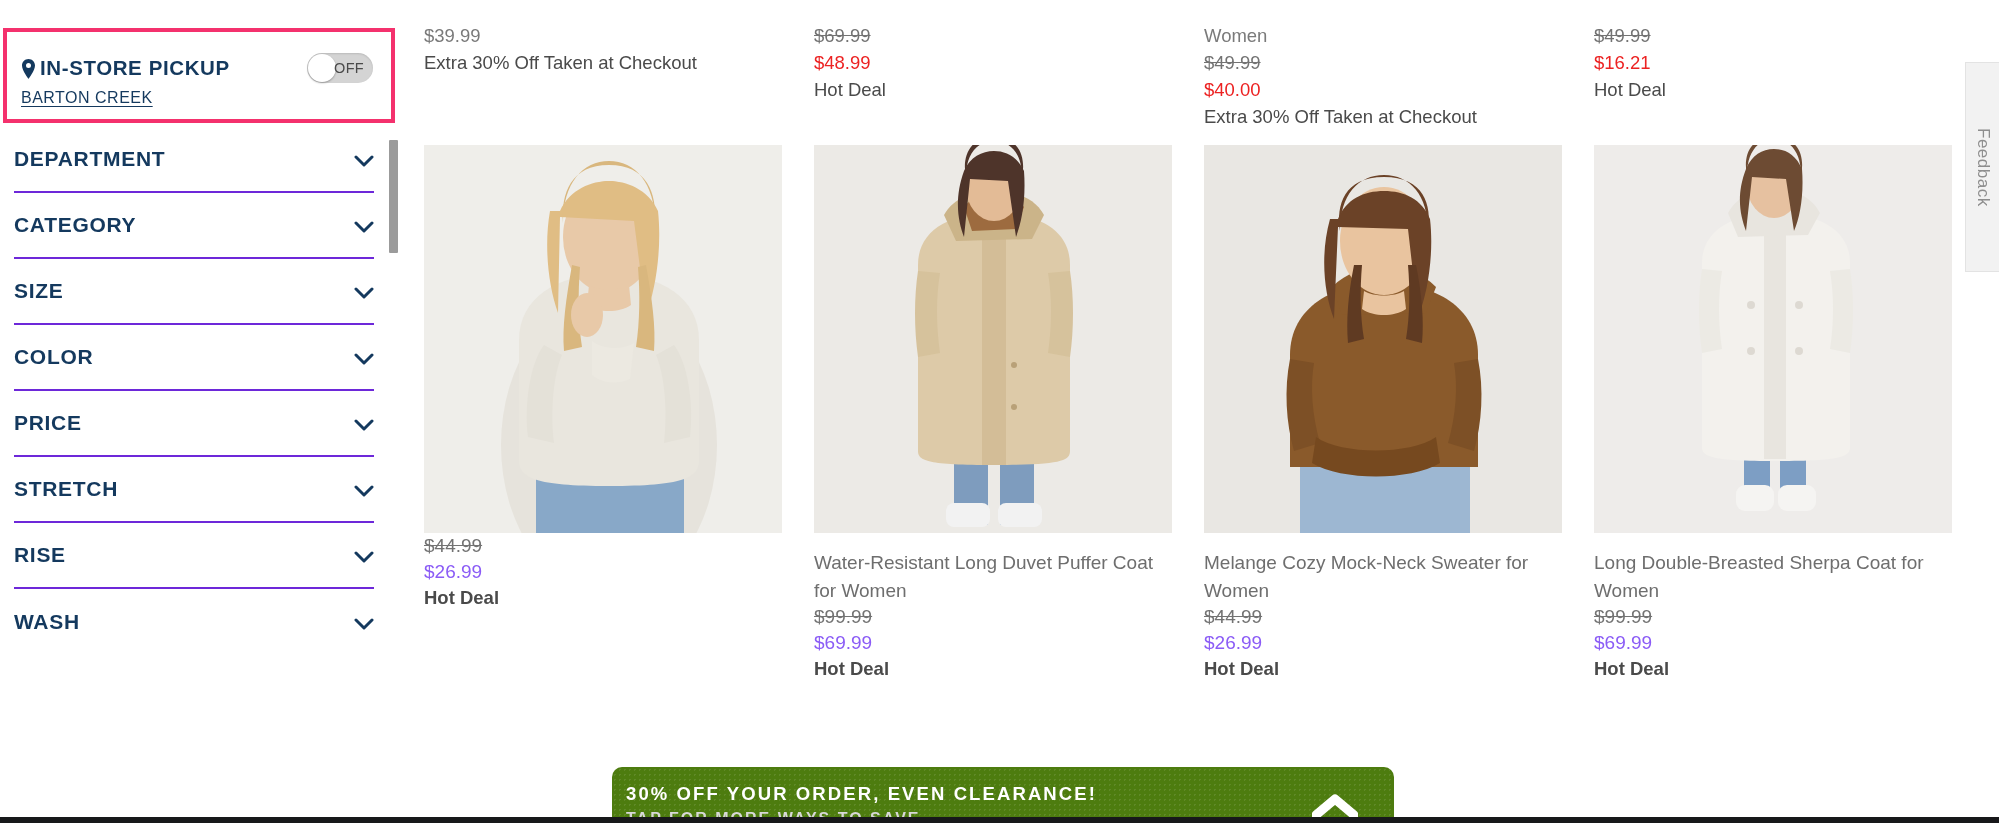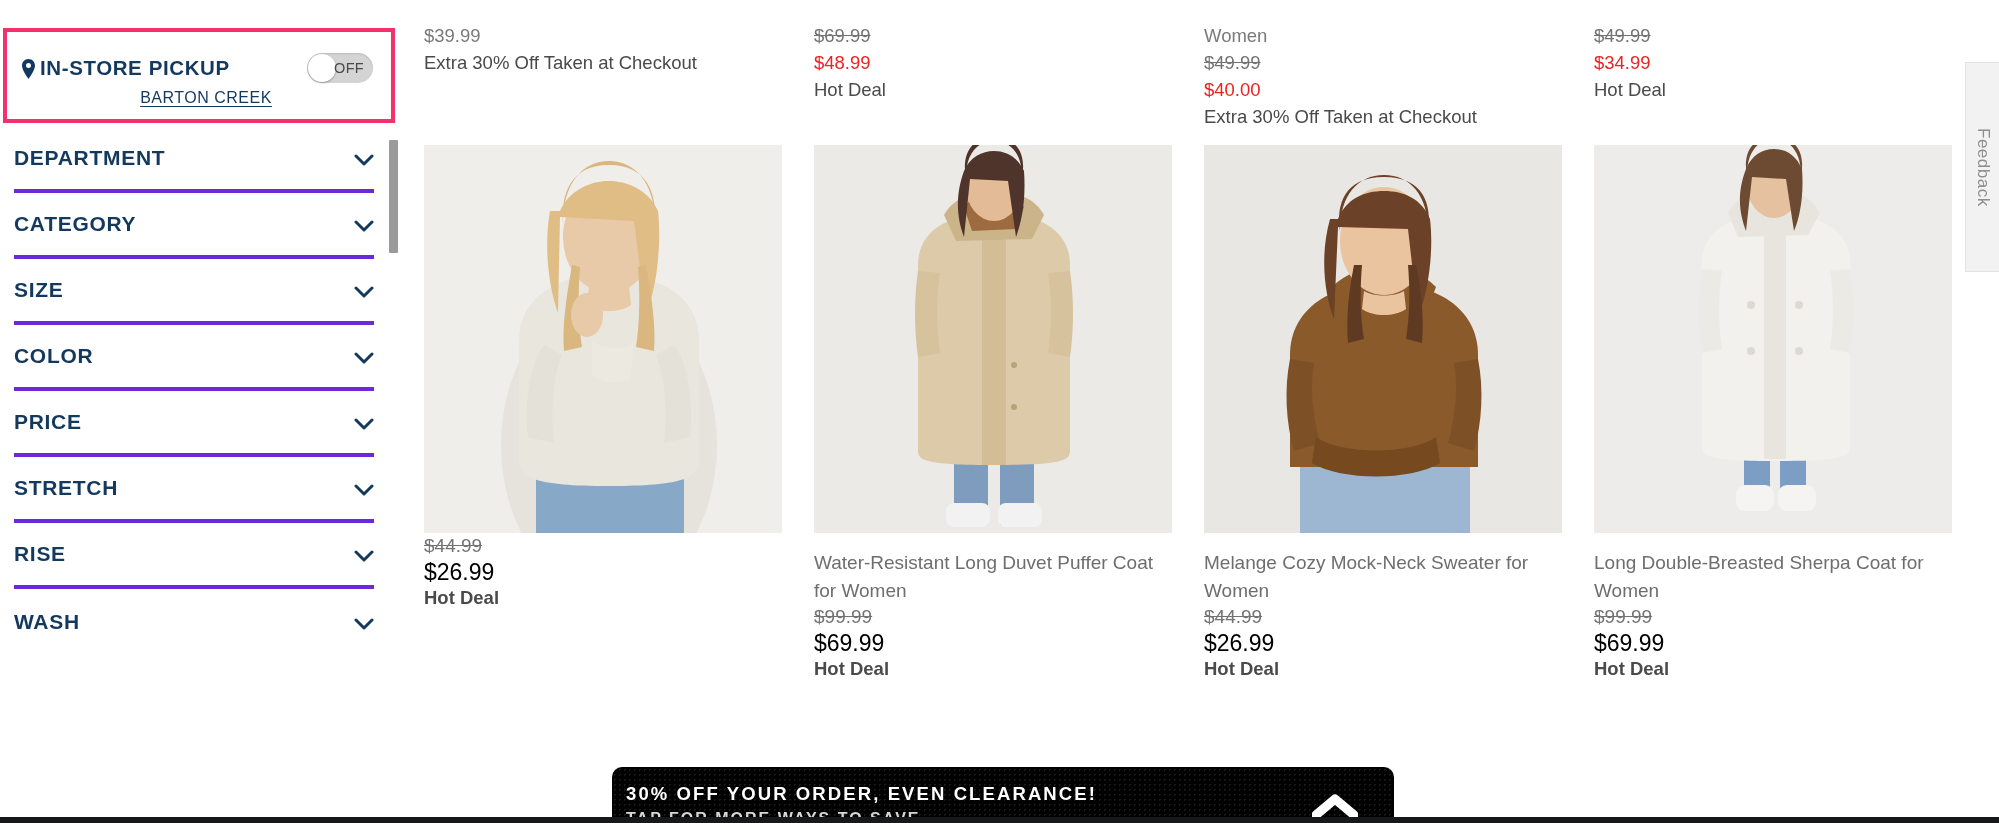--- a/index.html
+++ b/index.html
@@ -16,21 +16,20 @@
     position: absolute; left: 0; top: 0;
     width: 400px; height: 823px;
     background: #fff;
     overflow: hidden;
   }
   .pickup-box {
     position: absolute; left: 3px; top: 28px;
     width: 392px; height: 95px;
     border: 4px solid #f4316d;
     background: #fff;
-    text-align: center;
   }
   .pickup-row {
     display: flex; align-items: center;
     padding: 21px 18px 0 14px;
   }
   .pin-icon { width: 15px; height: 20px; flex: 0 0 15px; margin-right: 4px; position: relative; top: 1px;}
   .pickup-title {
     font-size: 20.5px; font-weight: 700; letter-spacing: .6px;
     color: #14395e; white-space: nowrap;
   }
@@ -54,21 +53,21 @@
     font-size: 16px; letter-spacing: .5px; color: #14395e;
     text-decoration: underline; text-underline-offset: 3px;
     display: inline-block;
   }
 
   .filters { position: absolute; left: 0; top: 127px; width: 388px; }
   .filter-row {
     position: relative; height: 66px;
     display: flex; align-items: center;
     margin: 0 14px 0 14px;
-    border-bottom: 4px solid #6d28d9;
+    border-bottom: 2px solid #6d28d9;
   }
   .filter-row:last-child { border-bottom: none; }
   .filter-label {
     font-size: 21px; font-weight: 700; letter-spacing: .7px; color: #14395e;
   }
   .chev { margin-left: auto; width: 20px; height: 12px; }
 
   #sb-track {
     position: absolute; right: 2px; top: 127px;
     width: 9px; height: 696px; background: transparent;
@@ -99,40 +98,40 @@
   }
   .photo svg { display:block; width:100%; height:100%; }
 
   .pname {
     margin-top: 16px;
     font-size: 19px; line-height: 27.5px; color: #6e6e6e;
   }
   .pprice-old {
     font-size: 19px; line-height: 26px; color: #737373; text-decoration: line-through;
   }
-  .pprice-new { font-size: 23px; line-height: 26px; color: #000000; }
+  .pprice-new { font-size: 19px; line-height: 26px; color: #8b5cf6; }
   .pdeal { font-size: 18.5px; line-height: 26px; font-weight: 700; color: #4a4a4a; }
 
   
   #feedback {
     position: absolute; right: 0; top: 62px;
     width: 34px; height: 210px;
     background: #f2f2f2; border: 1px solid #e3e3e3; border-right: none;
     display: flex; align-items: center; justify-content: center;
   }
   #feedback span {
     writing-mode: vertical-rl;
     font-size: 17px; color: #8e8e8e; letter-spacing: .5px;
   }
 
   
   #promo {
     position: absolute; left: 612px; bottom: 0;
     width: 782px; height: 56px;
-    background: #000000; border-radius: 10px 10px 0 0;
+    background: #4d7c0f; border-radius: 10px 10px 0 0;
     color: #fff; overflow: hidden;
   }
   #promo .dots {
     position:absolute; inset:0;
     background-image: radial-gradient(rgba(255,255,255,.10) 1px, transparent 1px);
     background-size: 5px 5px;
   }
   .promo-l1 {
     position: relative; margin: 16px 0 0 14px;
     font-size: 18.5px; font-weight: 700; letter-spacing: 2.1px;
@@ -329,21 +328,21 @@
       </div>
       <div class="pname">Melange Cozy Mock-Neck Sweater for Women</div>
       <div class="pprice-old">$44.99</div>
       <div class="pprice-new">$26.99</div>
       <div class="pdeal">Hot Deal</div>
     </div>
 
     <div class="col col-3">
       <div class="prev-block">
         <div class="pb-line pb-strike">$49.99</div>
-        <div class="pb-line pb-red">$34.99</div>
+        <div class="pb-line pb-red">$16.21</div>
         <div class="pb-line pb-bold">Hot Deal</div>
       </div>
       <div class="photo">
         <svg viewBox="0 0 358 388" preserveAspectRatio="xMidYMid slice">
           <rect width="358" height="388" fill="#eeecea"></rect>
           <rect x="150" y="236" width="26" height="118" fill="#7d9ec4"></rect>
           <rect x="186" y="236" width="26" height="118" fill="#7d9ec4"></rect>
           <rect x="142" y="340" width="38" height="26" rx="9" fill="#f5f4f2"></rect>
           <rect x="184" y="340" width="38" height="26" rx="9" fill="#f5f4f2"></rect>
           <path d="M108 118c0-32 30-50 74-50s74 18 74 50v184c0 10-10 14-74 14s-74-4-74-14z" fill="#f3f1ed"></path>

